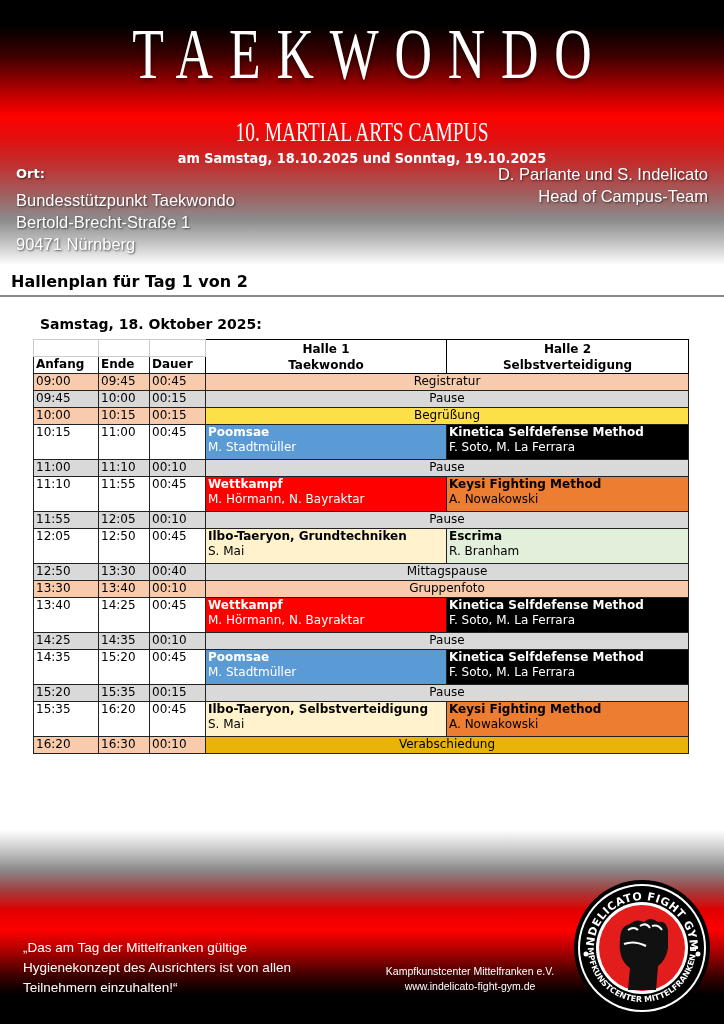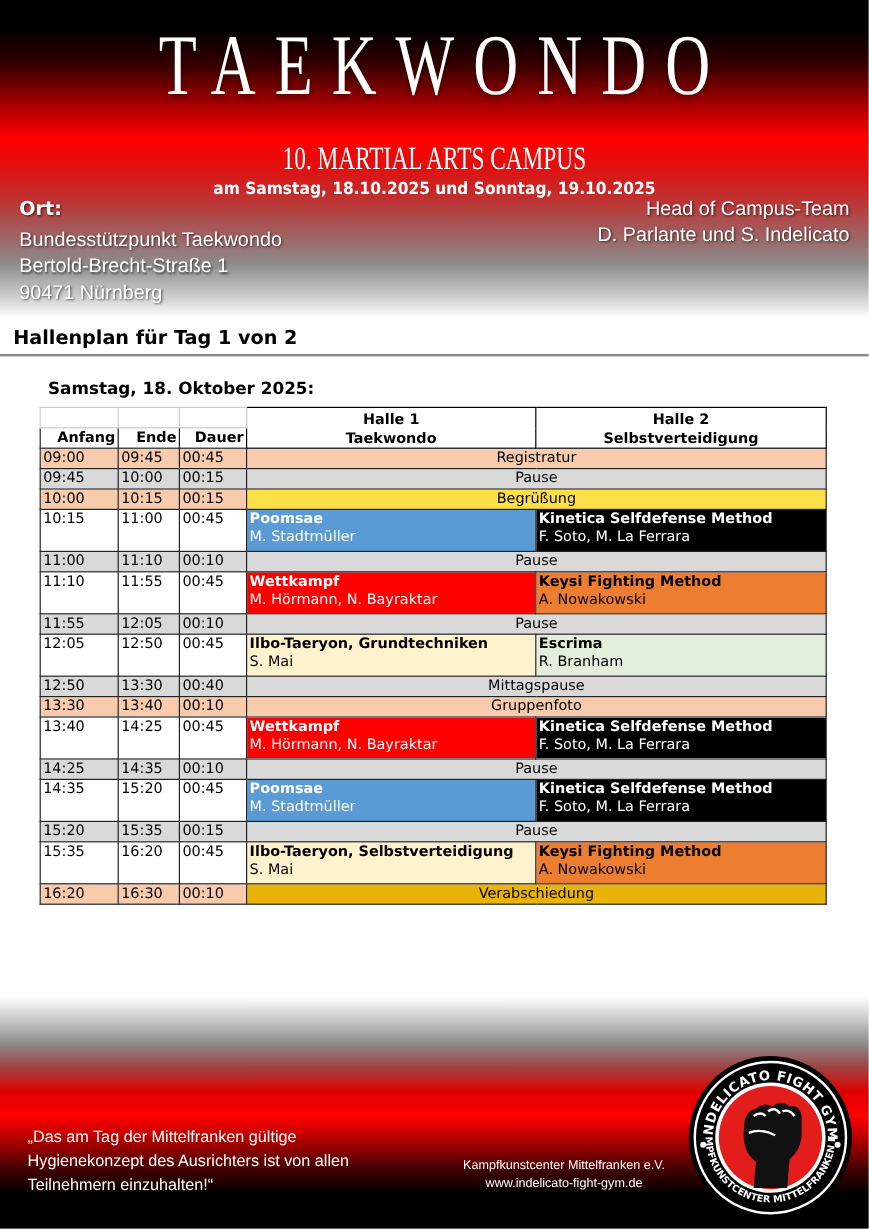--- a/index.html
+++ b/index.html
@@ -20,30 +20,30 @@
     transform: scaleX(0.72);
   }
   .dates {
     position: absolute; top: 150px; left: 0; width: 724px; text-align: center;
     font-family: "DejaVu Sans", sans-serif; font-weight: bold; color: #fff; font-size: 14px;
     transform: scaleX(0.92);
   }
   .info-left, .info-right { position: absolute; top: 163px; color: #fff; text-shadow: 1px 1px 2px rgba(0,0,0,0.6); }
   .info-left { left: 16px; }
   .info-right { right: 16px; text-align: right; }
-  .info-heading { font-weight: bold; font-size: 16px; line-height: 22px; margin-bottom: 4px; }
+  .info-heading { font-weight: bold; font-size: 13px; line-height: 22px; margin-bottom: 4px; }
   .info-line { font-family: "Liberation Sans", sans-serif; font-size: 16.5px; line-height: 22px; }
 
   .plan-title { position: absolute; top: 272px; left: 11px; font-weight: bold; font-size: 16px; color: #000; }
   .plan-divider { position: absolute; top: 295px; left: 0; width: 724px; height: 2px; background: #8a8a8a; }
   .day-title { position: absolute; top: 316px; left: 40px; font-weight: bold; font-size: 14px; }
 
   .schedule { position: absolute; top: 339px; left: 33px; width: 655px; border-collapse: collapse; font-size: 12px; table-layout: fixed; }
   .schedule td, .schedule th { border: 1px solid #222; padding: 0 2px; height: 17px; line-height: 15px; vertical-align: top; white-space: nowrap; overflow: hidden; }
-  .schedule th { font-weight: bold; text-align: right; }
+  .schedule th { font-weight: bold; text-align: left; }
   .schedule th.hall { text-align: center; vertical-align: middle; line-height: 16px; border: 1px solid #000; }
   .schedule .blank-top td { border-color: #ccc; height: 17px; }
   .schedule tr.tall td { height: 35px; }
   .schedule td.merged { text-align: center; }
   .session-title { font-weight: bold; display: block; }
   .session-names { display: block; }
 
   .footer {
     position: absolute; left: 0; top: 830px; width: 724px; height: 194px;
     background: linear-gradient(to bottom, #fff 0px, #c8c8c8 20px, #8a8a8a 40px, #a04040 60px, #e00000 80px, #ff0000 100px, #b00000 120px, #400000 145px, #000 165px, #000 194px);
@@ -61,22 +61,22 @@
   <div class="dates">am Samstag, 18.10.2025 und Sonntag, 19.10.2025</div>
 
   <div class="info-left">
     <div class="info-heading">Ort:</div>
     <div class="info-line">Bundesstützpunkt Taekwondo</div>
     <div class="info-line">Bertold-Brecht-Straße 1</div>
     <div class="info-line">90471 Nürnberg</div>
   </div>
 
   <div class="info-right">
+    <div class="info-line">D. Parlante und S. Indelicato</div>
     <div class="info-line">Head of Campus-Team</div>
-    <div class="info-line">D. Parlante und S. Indelicato</div>
   </div>
 </div>
 
 <div class="plan-title">Hallenplan für Tag 1 von 2</div>
 <div class="plan-divider"></div>
 <div class="day-title">Samstag, 18. Oktober 2025:</div>
 
 <table class="schedule">
   <colgroup>
     <col style="width:65px">

